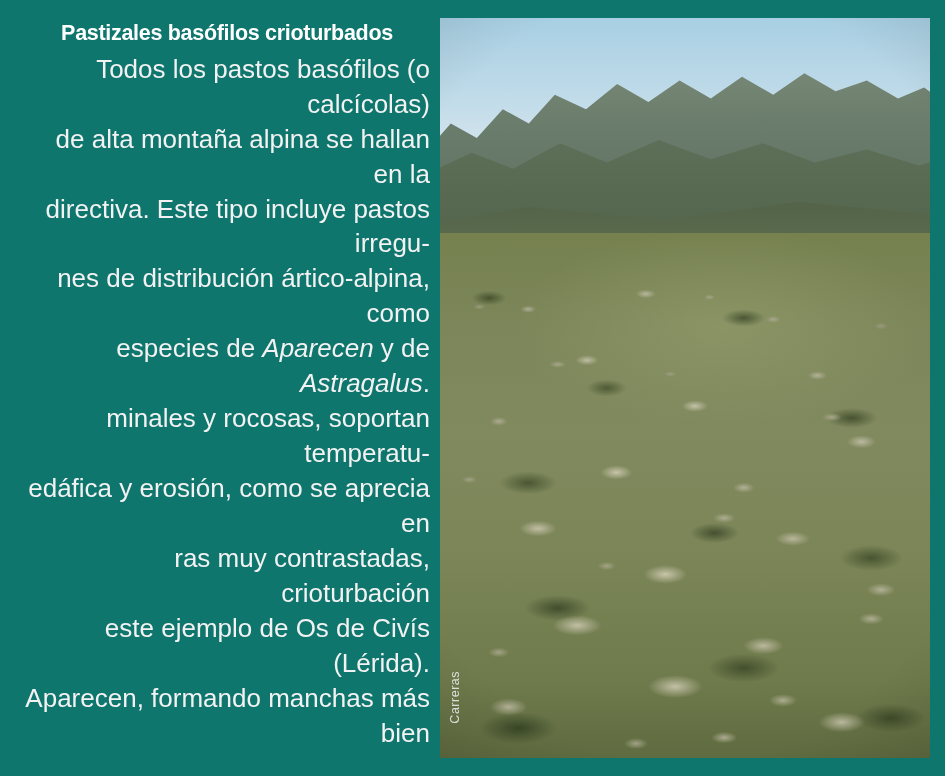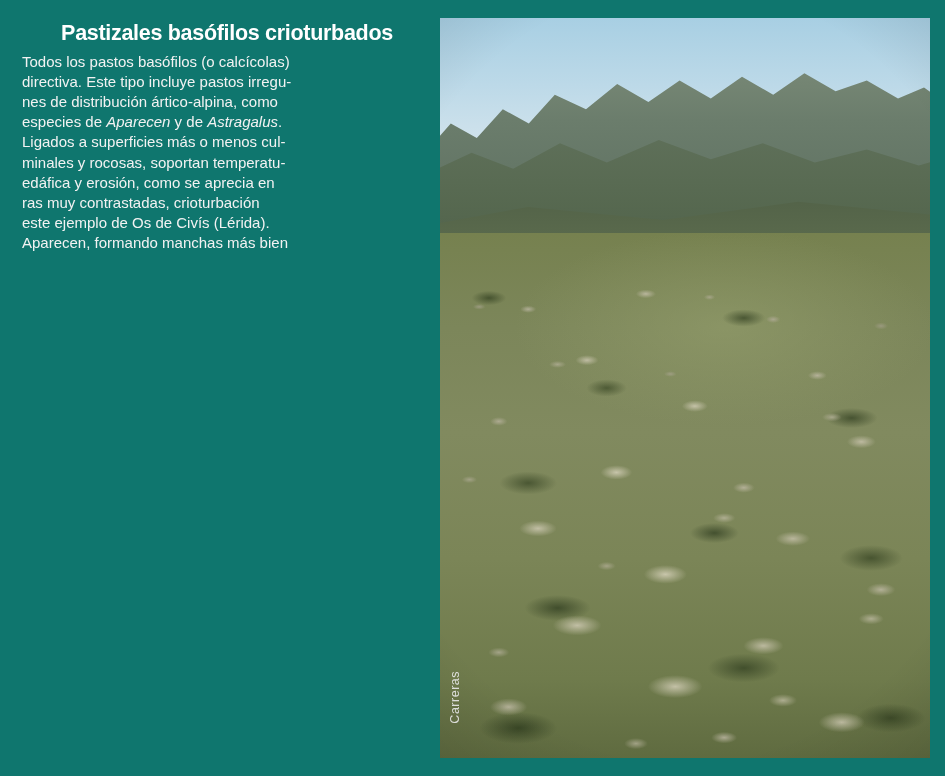--- a/index.html
+++ b/index.html
@@ -35,22 +35,23 @@
     font-weight: bold;
     font-size: 21.5px;
     letter-spacing: -0.3px;
     text-align: center;
     margin: 0 0 6px 0;
     line-height: 1.1;
     white-space: nowrap;
   }
   .body-text {
     color: #f2f2f2;
-    font-size: 15px;
+    font-size: 26px;
     line-height: 1.345;
+    text-align: right;
     margin: 0;
     padding-right: 2px;
   }
   .body-text .ital {
     font-style: italic;
   }
 
   
   .photo-frame {
     position: absolute;
@@ -213,26 +214,26 @@
 </style>
 </head>
 <body>
 
 <div class="page">
 
   <div class="text-col">
     <h1 class="title">Pastizales basófilos crioturbados</h1>
     <div class="body-text">
       <div>Todos los pastos basófilos (o calcícolas)</div>
+      <div>de alta montaña alpina se hallan en la</div>
       <div>directiva. Este tipo incluye pastos irregu-</div>
       <div>nes de distribución ártico-alpina, como</div>
       <div>
         <span>especies de </span><span class="ital">Aparecen</span><span> y de </span><span class="ital">Astragalus</span><span>.</span>
       </div>
-      <div>Ligados a superficies más o menos cul-</div>
       <div>minales y rocosas, soportan temperatu-</div>
       <div>edáfica y erosión, como se aprecia en</div>
       <div>ras muy contrastadas, crioturbación</div>
       <div>este ejemplo de Os de Civís (Lérida).</div>
       <div>Aparecen, formando manchas más bien</div>
     </div>
   </div>
 
   <div class="photo-frame">
     <div class="photo">

